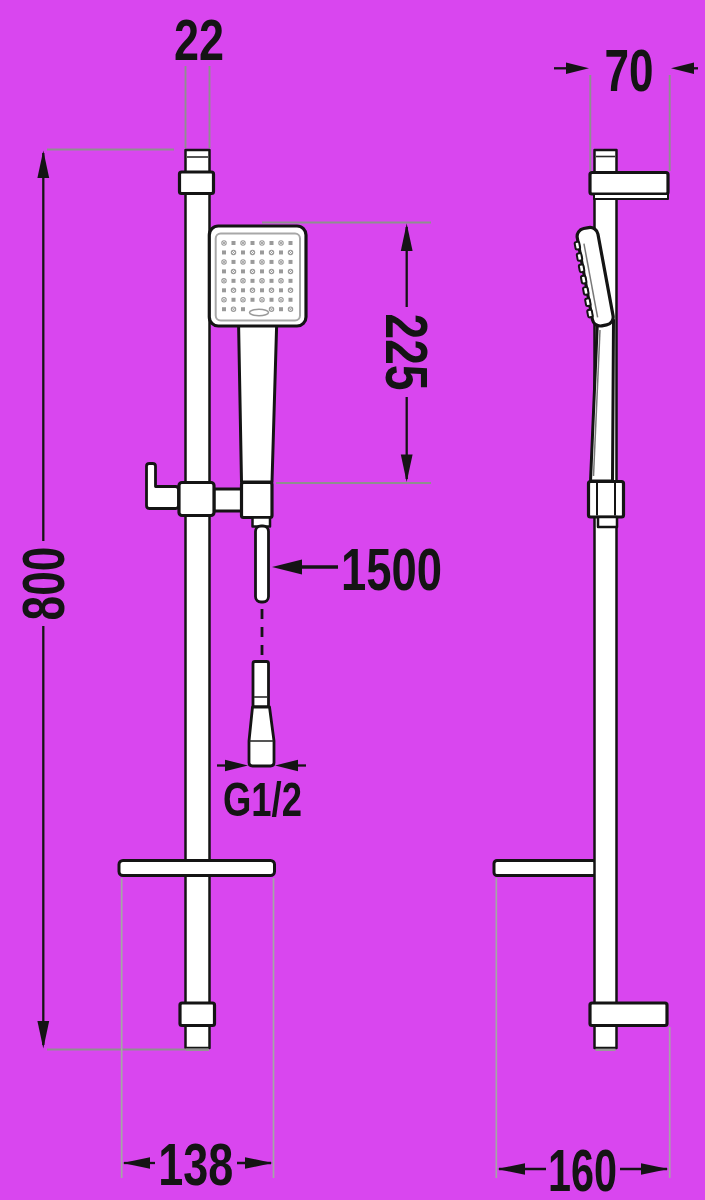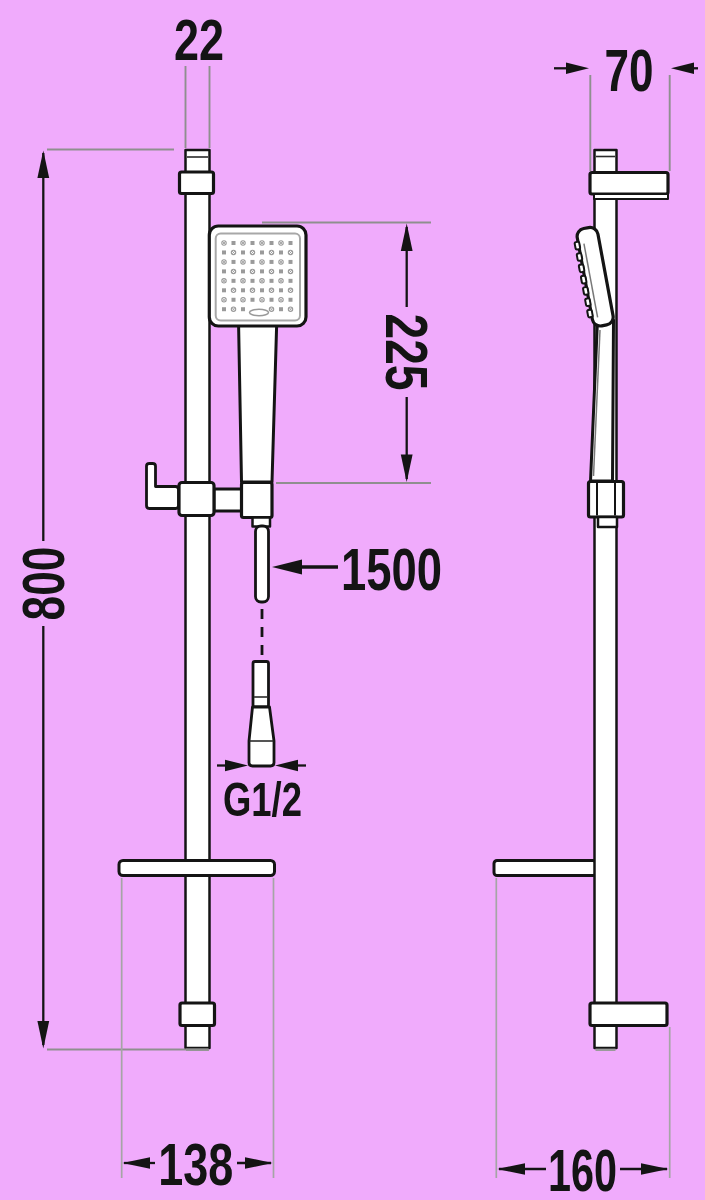--- a/index.html
+++ b/index.html
@@ -1,16 +1,16 @@
 <!DOCTYPE html>
 <html><head>
 <meta charset="utf-8">
 <style>
   html,body{margin:0;padding:0;background:#fff;}
-  #stage{width:705px;height:1200px;position:relative;background:#f0abfc;}
+  #stage{width:705px;height:1200px;position:relative;background:#d946ef;}
   .ol{fill:#fff;stroke:#141414;stroke-width:3;stroke-linejoin:round;}
   .w25{stroke-width:2.5;} .w28{stroke-width:2.8;} .w32{stroke-width:3.2;} .w2{stroke-width:2;}
   .dim{stroke:#141414;stroke-width:2.3;fill:none;}
   .thick{stroke-width:3.6;}
   .ext{stroke:#8f8f8f;stroke-width:1.9;fill:none;}
   .ext2{stroke:#a5a5a5;stroke-width:1.7;fill:none;}
   .ah{fill:#141414;stroke:none;}
   .lbl{font-family:"Liberation Sans",sans-serif;font-weight:700;fill:#141414;}
   .inner{stroke:#a8a8a8;stroke-width:2;fill:none;}
   .jnt{stroke:#2a2a2a;stroke-width:1.6;}

